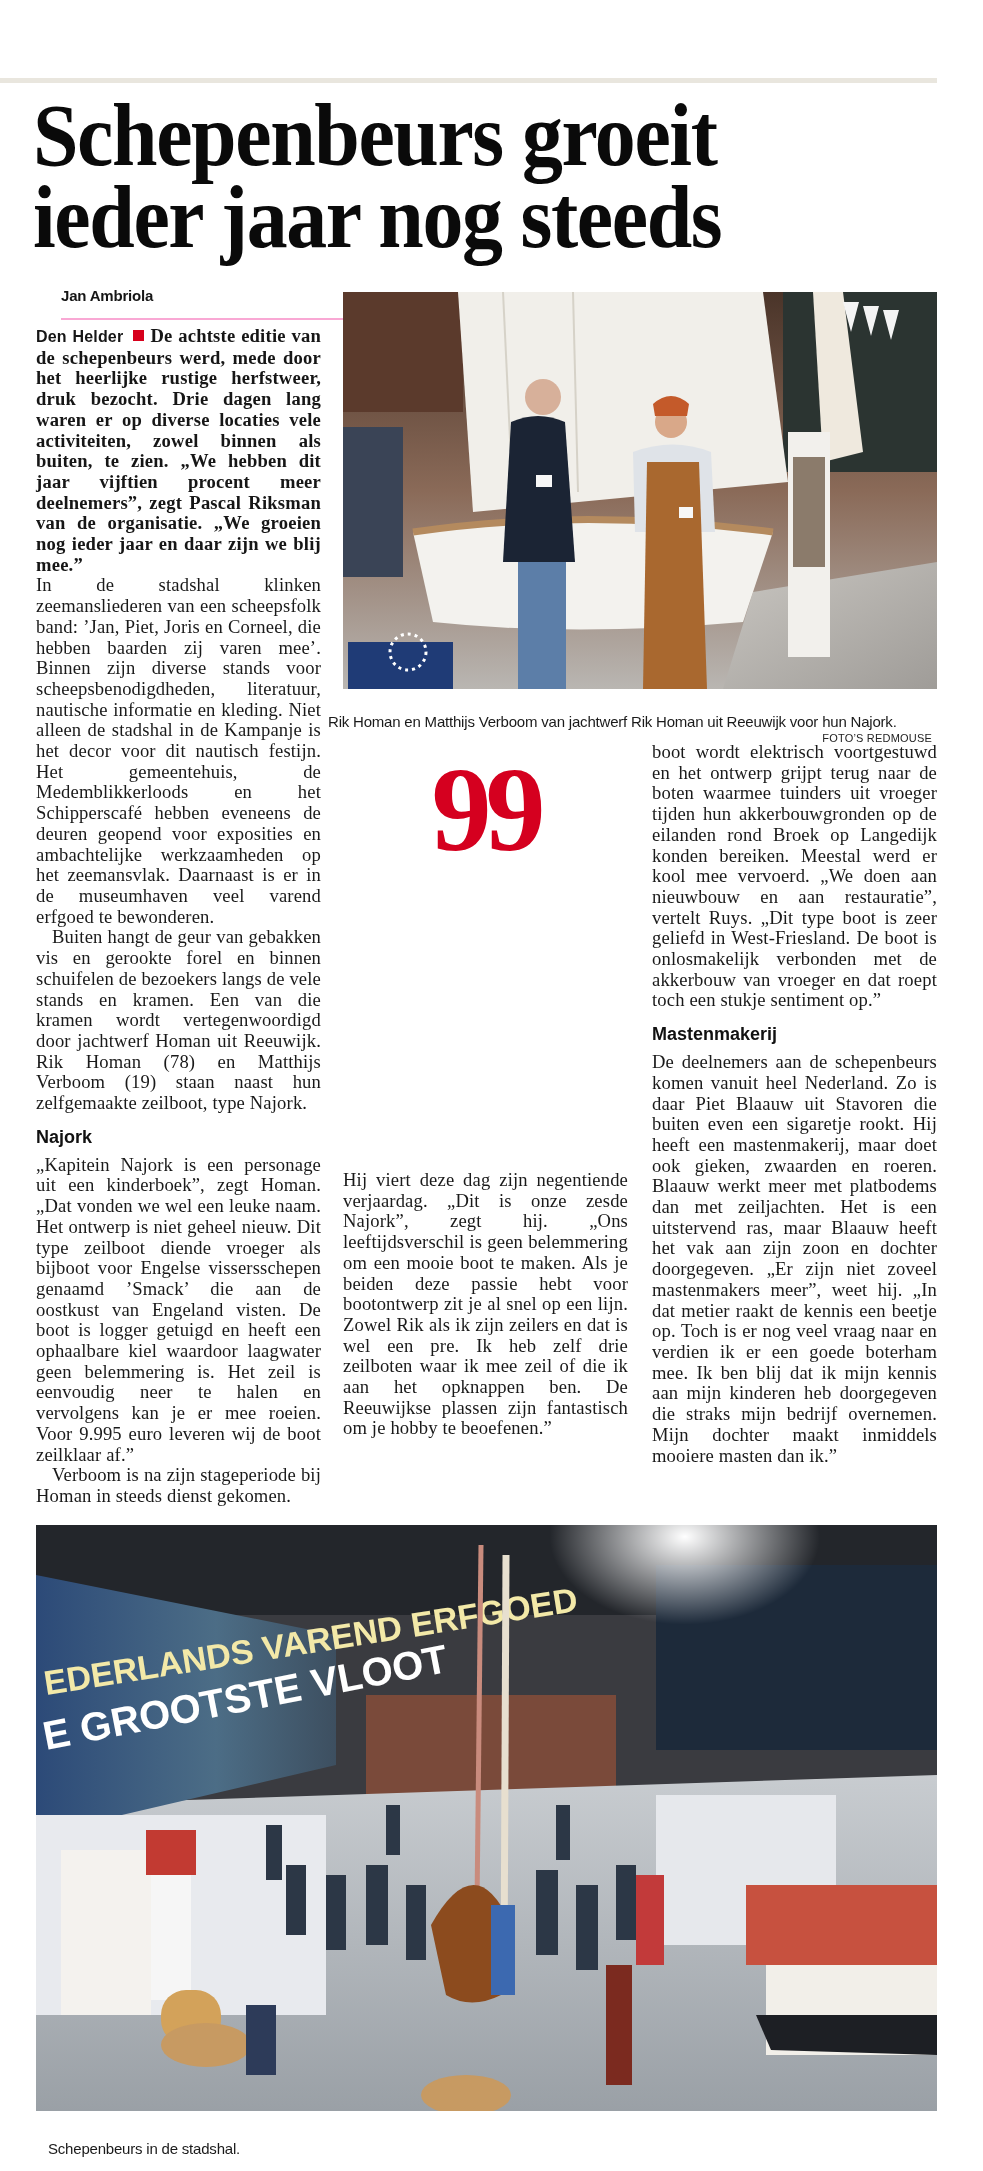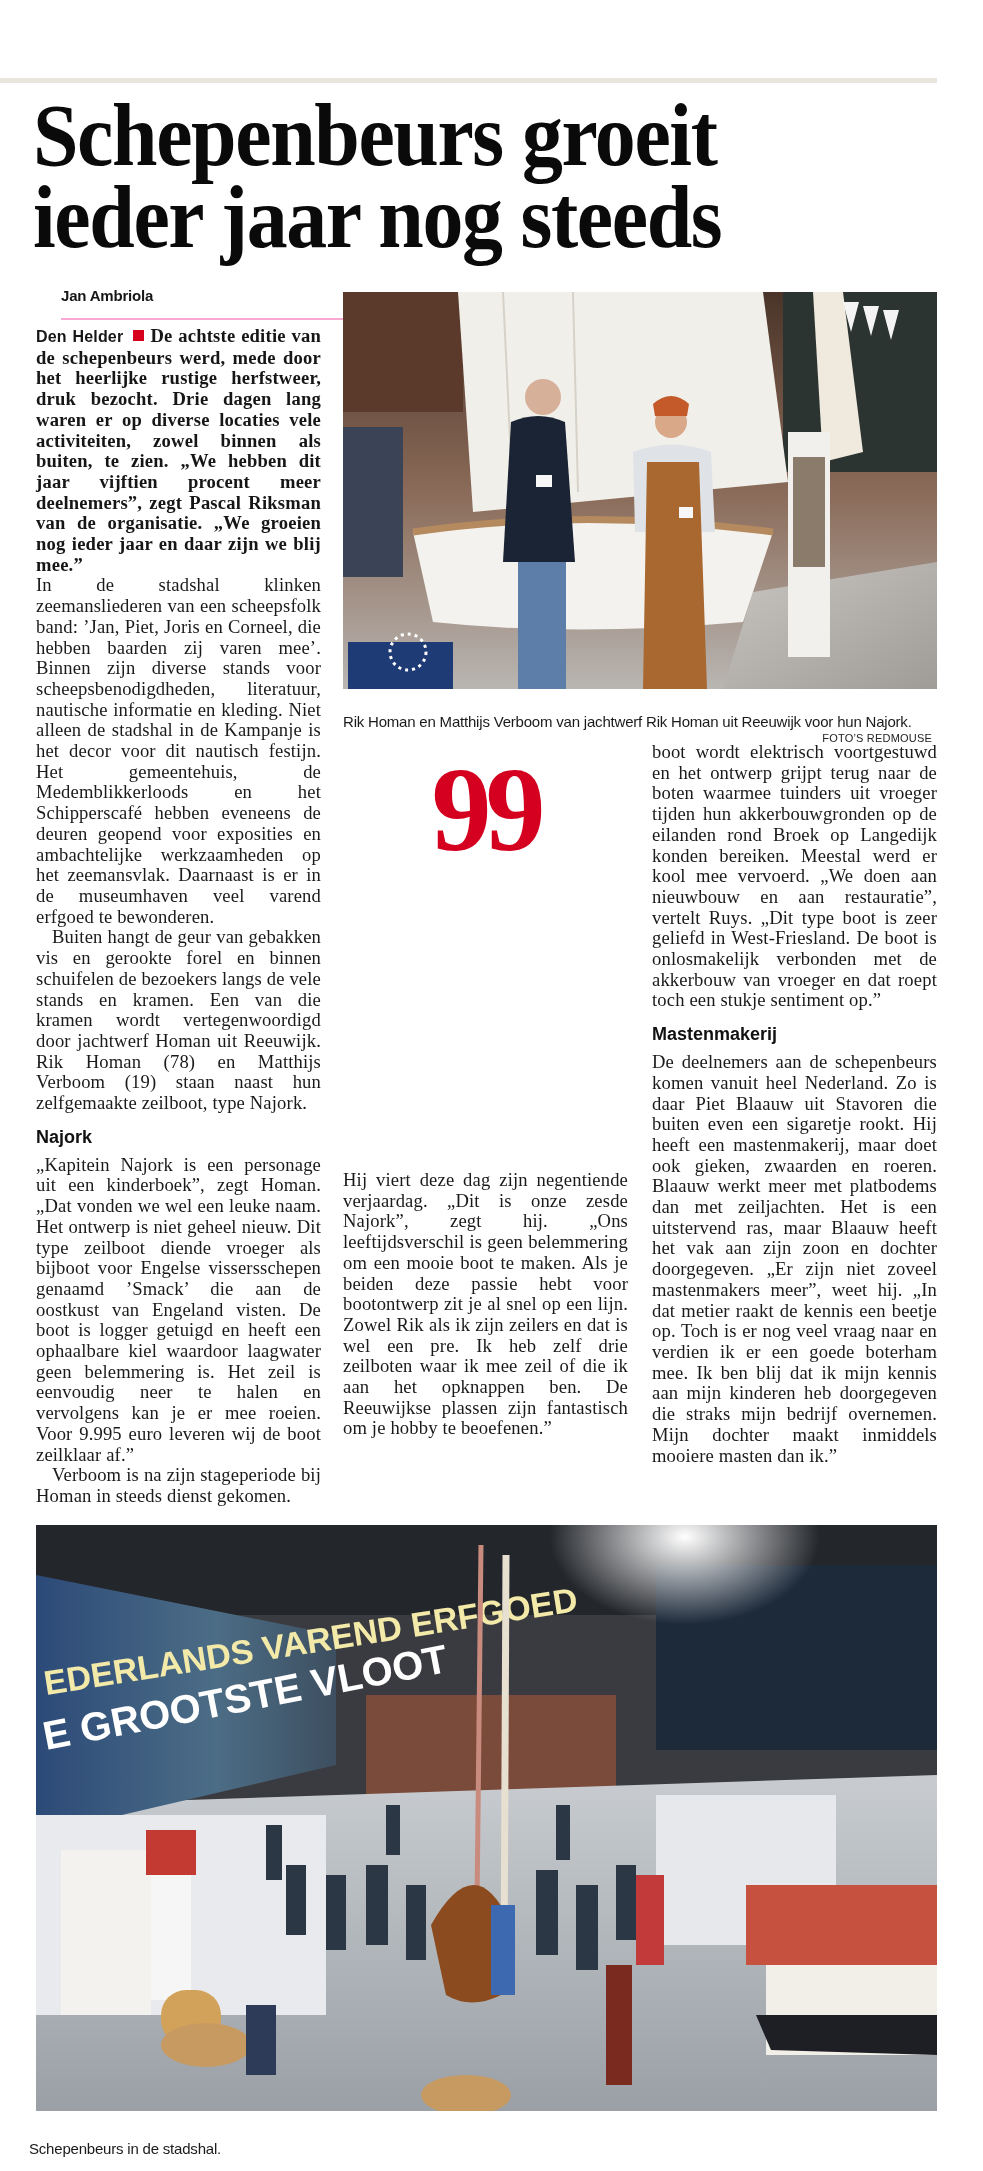--- a/index.html
+++ b/index.html
@@ -48,26 +48,26 @@
   }
 
   .photo { position: absolute; overflow: hidden; }
   .photo-top { left: 343px; top: 292px; width: 594px; height: 397px; }
   .photo-bottom { left: 36px; top: 1525px; width: 901px; height: 586px; }
 
   .caption {
     position: absolute; font-family: "Liberation Sans", sans-serif; font-size: 15px;
     line-height: 19px; color: #1a1a1a; letter-spacing: -0.2px;
   }
-  .caption-top { left: 343px; top: 712px; width: 594px; }
+  .caption-top { left: 328px; top: 712px; width: 594px; }
   .credit {
     position: absolute; right: 51px; top: 732px; font-family: Liberation Sans, sans-serif;
     font-size: 11px; letter-spacing: 0.2px; color: #222; text-align: center;
   }
-  .caption-bottom { left: 29px; top: 2139px; width: 400px; }
+  .caption-bottom { left: 48px; top: 2139px; width: 400px; }
 
   .pullquote { position: absolute; left: 343px; top: 775px; width: 285px; text-align: center; }
   .pq-mark { font-family: "Liberation Serif", serif; font-weight: bold; font-size: 120px; line-height: 70px; height: 50px; color: #d5001f; letter-spacing: -6px; overflow: visible; }
   .pq-text { font-family: "Liberation Serif", serif; font-size: 36.5px; line-height: 37px; color: #111; margin-top: 2px; letter-spacing: -0.3px; }
 </style>
 </head>
 <body>
 
 <div class="top-rule"></div>
 

